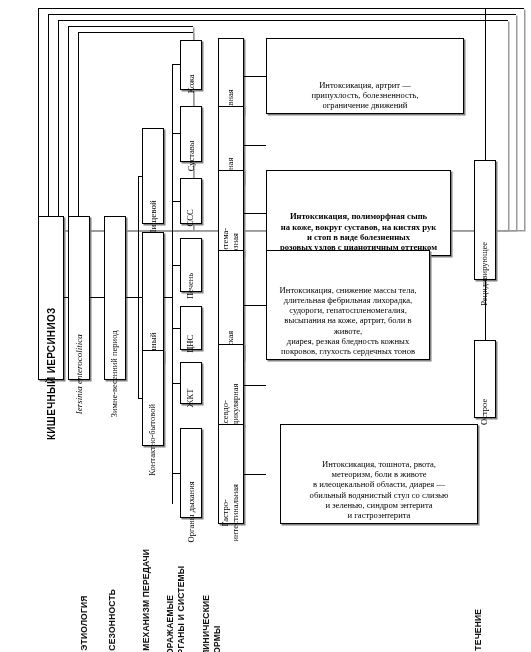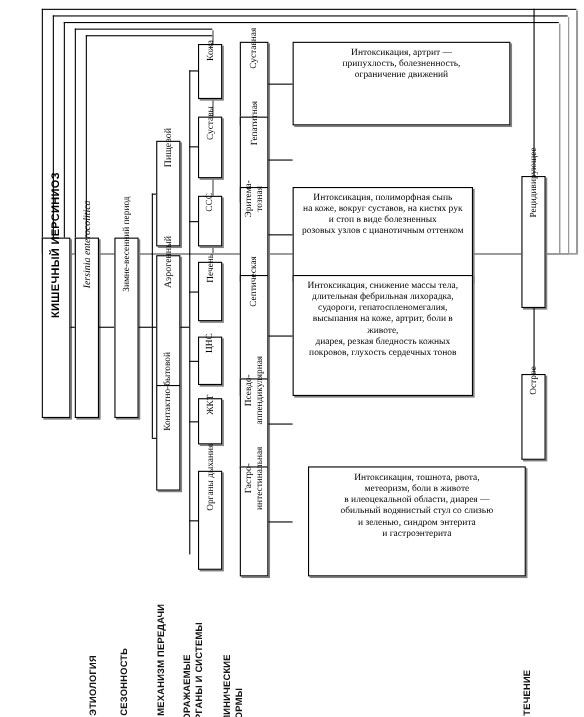--- a/index.html
+++ b/index.html
@@ -13,21 +13,21 @@
   }
   .canvas{position:absolute;left:0;top:0;width:531px;height:652px;}
 
   
   .box{
     position:absolute;
     border:1px solid #000;
     background:#fff;
     box-sizing:border-box;
     box-shadow:1.5px 1.5px 0 0 #808080;
-    display:flex;align-items:flex-start;justify-content:center;
+    display:flex;align-items:flex-end;justify-content:center;
     text-align:center;
     line-height:1.18;
   }
   
   .vbox > span{
     display:block;
     white-space:pre;
     transform:rotate(-90deg);
     transform-origin:center center;
     text-align:center;
@@ -177,21 +177,21 @@
 
   <div class="box desc" style="left:266px; top:38px; width:198px; height:76px;">
     <span style="white-space:pre-line;">Интоксикация, артрит —
 припухлость, болезненность,
 ограничение движений</span>
   </div>
   <div class="ln lnh" style="left:244px;top:76px;width:22px;"></div>
 
   <div class="ln lnh" style="left:244px;top:145px;width:22px;"></div>
 
-  <div class="box desc" style="left:266px; top:170px; width:164px; height:86px;">
+  <div class="box desc" style="left:266px; top:170px; width:185px; height:86px;font-weight:bold;">
     <span style="white-space:pre-line;">Интоксикация, полиморфная сыпь
 на коже, вокруг суставов, на кистях рук
 и стоп в виде болезненных
 розовых узлов с цианотичным оттенком</span>
   </div>
   <div class="ln lnh" style="left:244px;top:213px;width:22px;"></div>
 
   <div class="box desc" style="left:266px; top:250px; width:164px; height:110px;">
     <span style="white-space:pre-line;">Интоксикация, снижение массы тела,
 длительная фебрильная лихорадка,

